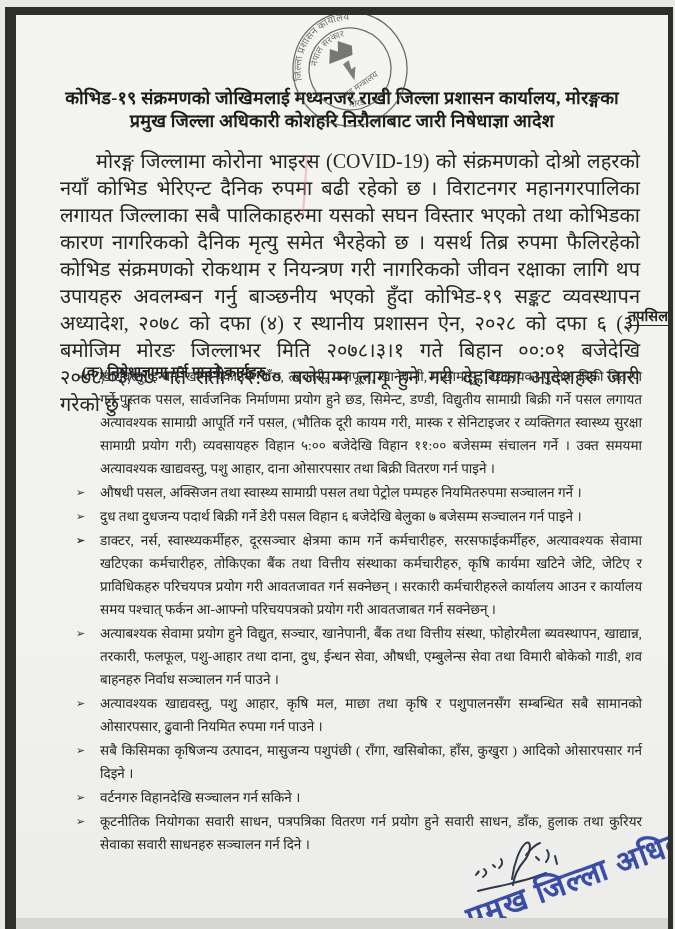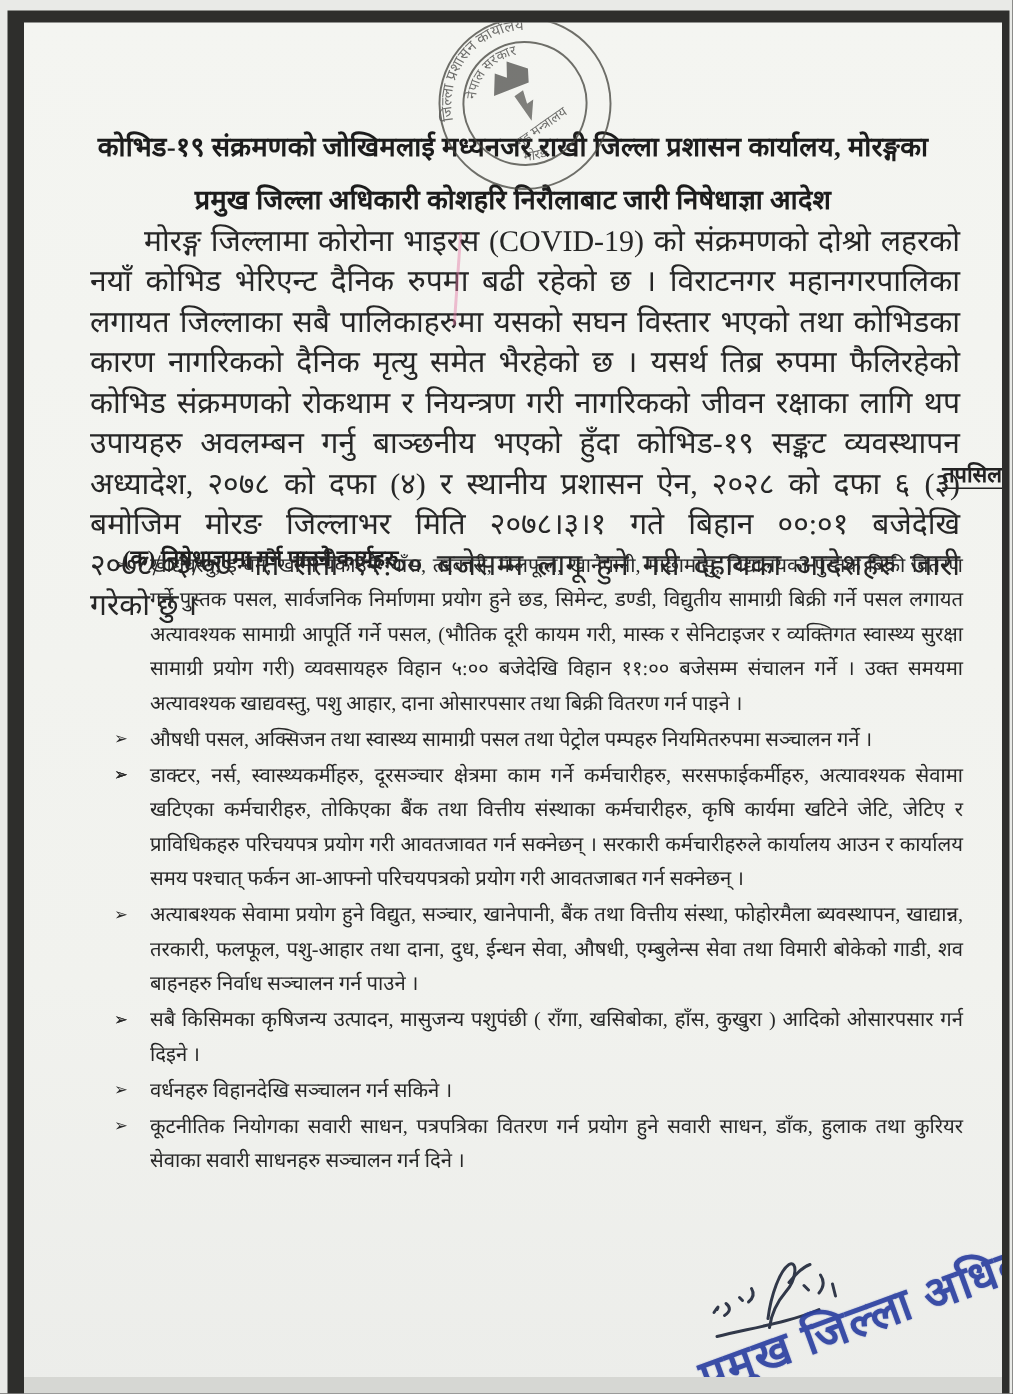--- a/index.html
+++ b/index.html
@@ -22,21 +22,21 @@
   .seal text{fill:#3c3c3a;font-family:"Liberation Serif","DejaVu Sans",serif;}
 
   
   .title{
     position:absolute;left:0;right:0;text-align:center;
     font-weight:bold;font-size:18px;color:#1c1c1c;z-index:2;
     text-underline-offset:5px;text-decoration-thickness:1.5px;
     letter-spacing:.2px;
   }
   .title.l1{top:70px;}
-  .title.l2{top:105px;}
+  .title.l2{top:93px;}
 
   .intro{
     position:absolute;top:133px;left:44px;right:28px;
     font-size:20px;line-height:27px;text-align:justify;text-indent:36px;
     color:#262626;z-index:1;
   }
   .tapasil{
     position:absolute;top:290px;left:0;right:0;text-align:right;
     font-weight:bold;font-size:14.5px;
     text-decoration:underline;text-underline-offset:4px;
@@ -121,42 +121,44 @@
     <li>
       <span class="blt">➢</span>
       <span>खाद्यवस्तु, इन्धन, खाना पकाउने ग्याँस, तरकारी, फलफूल, खानेपानी, माछामासु, विद्यालयका पुस्तक बिक्री वितरण गर्ने पुस्तक पसल, सार्वजनिक निर्माणमा प्रयोग हुने छड, सिमेन्ट, डण्डी, विद्युतीय सामाग्री बिक्री गर्ने पसल लगायत अत्यावश्यक सामाग्री आपूर्ति गर्ने पसल, (भौतिक दूरी कायम गरी, मास्क र सेनिटाइजर र व्यक्तिगत स्वास्थ्य सुरक्षा सामाग्री प्रयोग गरी) व्यवसायहरु विहान ५:०० बजेदेखि विहान ११:०० बजेसम्म संचालन गर्ने ।  उक्त समयमा अत्यावश्यक खाद्यवस्तु, पशु आहार, दाना ओसारपसार तथा बिक्री वितरण गर्न पाइने ।</span>
     </li>
     <li>
       <span class="blt">➢</span>
       <span>औषधी पसल, अक्सिजन तथा स्वास्थ्य सामाग्री पसल तथा पेट्रोल पम्पहरु नियमितरुपमा सञ्चालन गर्ने ।</span>
     </li>
     <li>
       <span class="blt">➢</span>
+      <span>दुध तथा दुधजन्य पदार्थ बिक्री गर्ने डेरी पसल विहान ६ बजेदेखि बेलुका ७ बजेसम्म सञ्चालन गर्न पाइने ।</span>
     </li>
     <li>
       <span class="blt">➢</span>
     </li>
     <li>
       <span class="blt">➢</span>
       <span>डाक्टर, नर्स, स्वास्थ्यकर्मीहरु, दूरसञ्चार क्षेत्रमा काम गर्ने कर्मचारीहरु, सरसफाईकर्मीहरु, अत्यावश्यक सेवामा खटिएका कर्मचारीहरु, तोकिएका बैंक तथा वित्तीय संस्थाका कर्मचारीहरु, कृषि कार्यमा खटिने जेटि, जेटिए र प्राविधिकहरु परिचयपत्र प्रयोग गरी आवतजावत गर्न सक्नेछन् ।  सरकारी कर्मचारीहरुले कार्यालय आउन र कार्यालय समय पश्चात् फर्कन आ-आफ्नो परिचयपत्रको प्रयोग गरी आवतजाबत गर्न सक्नेछन् ।</span>
     </li>
     <li>
       <span class="blt">➢</span>
       <span>अत्याबश्यक सेवामा प्रयोग हुने विद्युत, सञ्चार, खानेपानी, बैंक तथा वित्तीय संस्था, फोहोरमैला ब्यवस्थापन, खाद्यान्न, तरकारी, फलफूल, पशु-आहार तथा दाना, दुध, ईन्धन सेवा, औषधी, एम्बुलेन्स सेवा तथा विमारी बोकेको गाडी, शव बाहनहरु निर्वाध सञ्चालन गर्न पाउने ।</span>
     </li>
     <li>
       <span class="blt">➢</span>
+      <span>अत्यावश्यक खाद्यवस्तु, पशु आहार, कृषि मल, माछा तथा कृषि र पशुपालनसँग सम्बन्धित सबै सामानको ओसारपसार, ढुवानी नियमित रुपमा गर्न पाउने ।</span>
     </li>
     <li>
       <span class="blt">➢</span>
       <span>सबै किसिमका कृषिजन्य उत्पादन, मासुजन्य पशुपंछी ( राँगा, खसिबोका, हाँस, कुखुरा ) आदिको ओसारपसार गर्न दिइने ।</span>
     </li>
     <li>
       <span class="blt">➢</span>
-      <span>वर्धनहरु विहानदेखि सञ्चालन गर्न सकिने ।</span>
+      <span>वर्टनगरु विहानदेखि सञ्चालन गर्न सकिने ।</span>
     </li>
     <li>
       <span class="blt">➢</span>
       <span>कूटनीतिक नियोगका सवारी साधन, पत्रपत्रिका वितरण गर्न प्रयोग हुने सवारी साधन,  डाँक, हुलाक तथा कुरियर सेवाका सवारी साधनहरु सञ्चालन गर्न दिने ।</span>
     </li>
   </ul>
 
   <svg class="signature" viewBox="0 0 130 80">
     <g stroke="#1d2538" stroke-width="2" fill="none" stroke-linecap="round" opacity="0.9">
       <path d="M8,42 q4,-6 2,-2 m6,-4 q5,4 -1,8 m10,-12 l2,2 m6,-8 q3,5 -2,9"></path>

